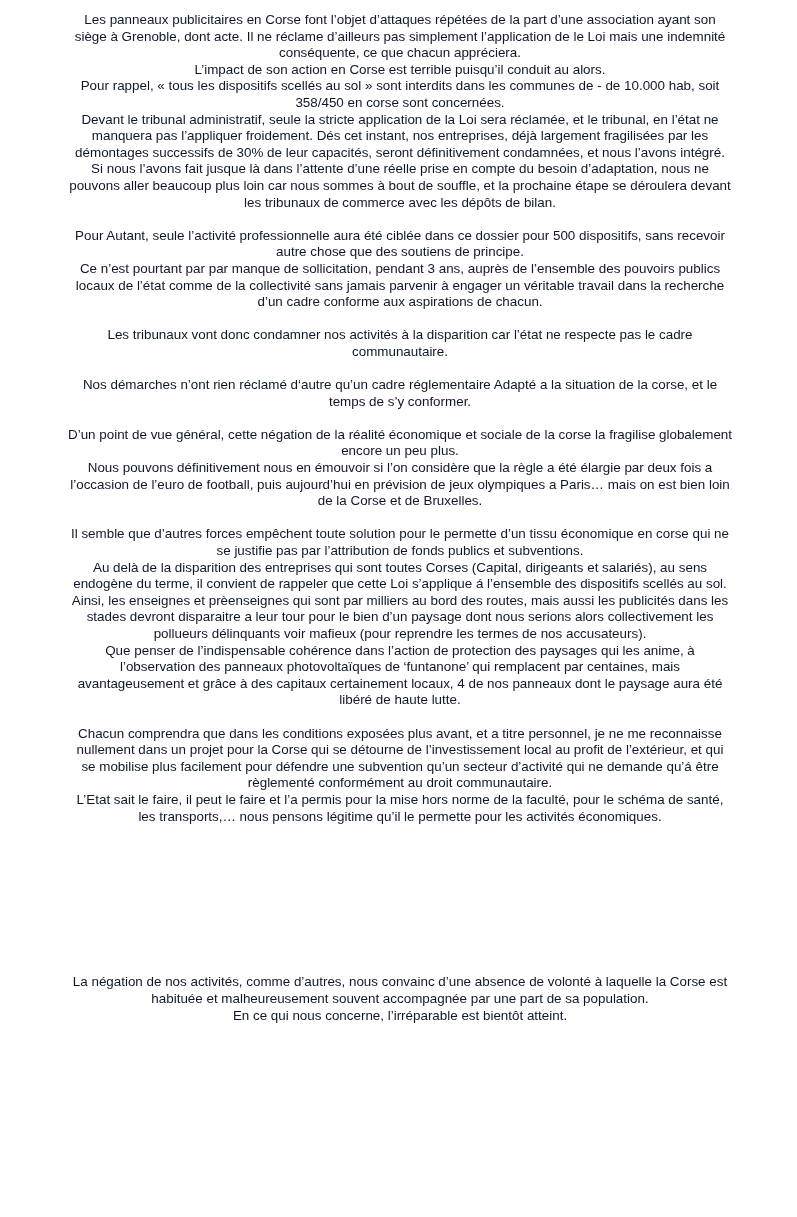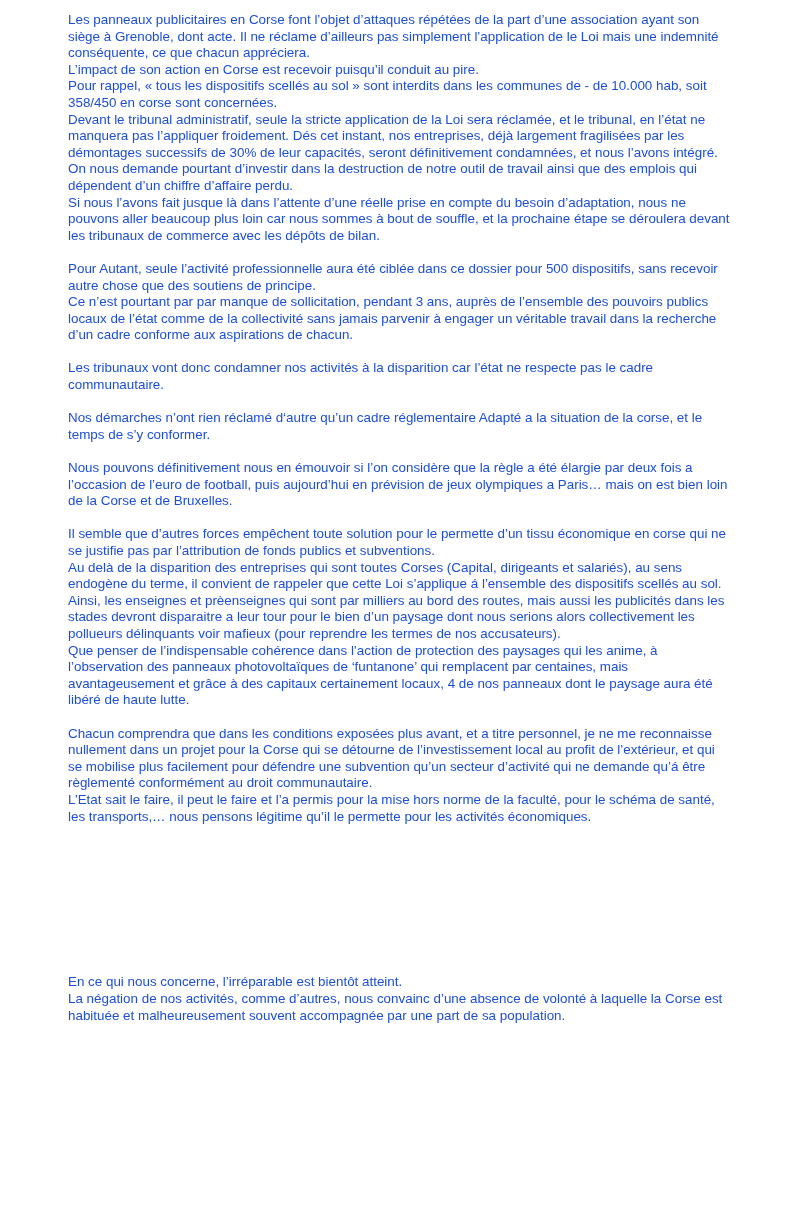--- a/index.html
+++ b/index.html
@@ -19,57 +19,57 @@
     background: #ffffff;
   }
   .textblock {
     position: absolute;
     left: 68px;
     top: 12px;
     width: 664px;
     font-family: "Liberation Sans", sans-serif;
     font-size: 13.4px;
     line-height: 16.6px;
-    color: #1d4ed8;
+    color: #0f172a;
     letter-spacing: 0;
-    text-align: left;
+    text-align: center;
   }
   .textblock p {
     margin: 0;
     padding: 0;
   }
   .gap {
     width: 100%;
   }
 </style>
 </head>
 <body>
 
 <div class="page">
   <div class="textblock" id="doc">
       <p>Les panneaux publicitaires en Corse font l’objet d’attaques répétées de la part d’une association ayant son siège à Grenoble, dont acte. Il ne réclame d’ailleurs pas simplement l’application de le Loi mais une indemnité conséquente, ce que chacun appréciera.</p>
-      <p>L’impact de son action en Corse est recevoir puisqu’il conduit au pire.</p>
+      <p>L’impact de son action en Corse est terrible puisqu’il conduit au alors.</p>
       <p>Pour rappel, « tous les dispositifs scellés au sol » sont interdits dans les communes de - de 10.000 hab, soit 358/450 en corse sont concernées.</p>
       <p>Devant le tribunal administratif, seule la stricte application de la Loi sera réclamée, et le tribunal, en l’état ne manquera pas l’appliquer froidement. Dés cet instant, nos entreprises, déjà largement fragilisées par les démontages successifs de 30% de leur capacités, seront définitivement condamnées, et nous l’avons intégré.</p>
-      <p>On nous demande pourtant d’investir dans la destruction de notre outil de travail ainsi que des emplois qui dépendent d’un chiffre d’affaire perdu.</p>
       <p>Si nous l’avons fait jusque là dans l’attente d’une réelle prise en compte du besoin d’adaptation, nous ne pouvons aller beaucoup plus loin car nous sommes à bout de souffle, et la prochaine étape se déroulera devant les tribunaux de commerce avec les dépôts de bilan.</p>
       <div class="gap" style="height: 16.6px;"></div>
       <p>Pour Autant, seule l’activité professionnelle aura été ciblée dans ce dossier pour 500 dispositifs, sans recevoir autre chose que des soutiens de principe.</p>
       <p>Ce n’est pourtant par par manque de sollicitation, pendant 3 ans, auprès de l’ensemble des pouvoirs publics locaux de l’état comme de la collectivité sans jamais parvenir à engager un véritable travail dans la recherche d’un cadre conforme aux aspirations de chacun.</p>
       <div class="gap" style="height: 16.6px;"></div>
       <p>Les tribunaux vont donc condamner nos activités à la disparition car l’état ne respecte pas le cadre communautaire.</p>
       <div class="gap" style="height: 16.6px;"></div>
       <p>Nos démarches n’ont rien réclamé d‘autre qu’un cadre réglementaire Adapté a la situation de la corse, et le temps de s’y conformer.</p>
       <div class="gap" style="height: 16.6px;"></div>
+      <p>D’un point de vue général, cette négation de la réalité économique et sociale de la corse la fragilise globalement encore un peu plus.</p>
       <p>Nous pouvons définitivement nous en émouvoir si l’on considère que la règle a été élargie par deux fois a l’occasion de l’euro de football, puis aujourd’hui en prévision de jeux olympiques a Paris… mais on est bien loin de la Corse et de Bruxelles.</p>
       <div class="gap" style="height: 16.6px;"></div>
       <p>Il semble que d’autres forces empêchent toute solution pour le permette d’un tissu économique en corse qui ne se justifie pas par l’attribution de fonds publics et subventions.</p>
       <p>Au delà de la disparition des entreprises qui sont toutes Corses (Capital, dirigeants et salariés), au sens endogène du terme, il convient de rappeler que cette Loi s’applique á l’ensemble des dispositifs scellés au sol.</p>
       <p>Ainsi, les enseignes et prèenseignes qui sont par milliers au bord des routes, mais aussi les publicités dans les stades devront disparaitre a leur tour pour le bien d’un paysage dont nous serions alors collectivement les pollueurs délinquants voir mafieux (pour reprendre les termes de nos accusateurs).</p>
       <p>Que penser de l’indispensable cohérence dans l’action de protection des paysages qui les anime, à l’observation des panneaux photovoltaïques de ‘funtanone’ qui remplacent par centaines, mais avantageusement et grâce à des capitaux certainement locaux, 4 de nos panneaux dont le paysage aura été libéré de haute lutte.</p>
       <div class="gap" style="height: 16.6px;"></div>
       <p>Chacun comprendra que dans les conditions exposées plus avant, et a titre personnel, je ne me reconnaisse nullement dans un projet pour la Corse qui se détourne de l’investissement local au profit de l’extérieur, et qui se mobilise plus facilement pour défendre une subvention qu’un secteur d’activité qui ne demande qu’á être règlementé conformément au droit communautaire.</p>
       <p>L’Etat sait le faire, il peut le faire et l’a permis pour la mise hors norme de la faculté, pour le schéma de santé, les transports,… nous pensons légitime qu’il le permette pour les activités économiques.</p>
       <div class="gap" style="height: 149.4px;"></div>
+      <p>La négation de nos activités, comme d’autres, nous convainc d’une absence de volonté à laquelle la Corse est habituée et malheureusement souvent accompagnée par une part de sa population.</p>
       <p>En ce qui nous concerne, l’irréparable est bientôt atteint.</p>
-      <p>La négation de nos activités, comme d’autres, nous convainc d’une absence de volonté à laquelle la Corse est habituée et malheureusement souvent accompagnée par une part de sa population.</p>
     </div>
 </div>
 
 </body></html>

